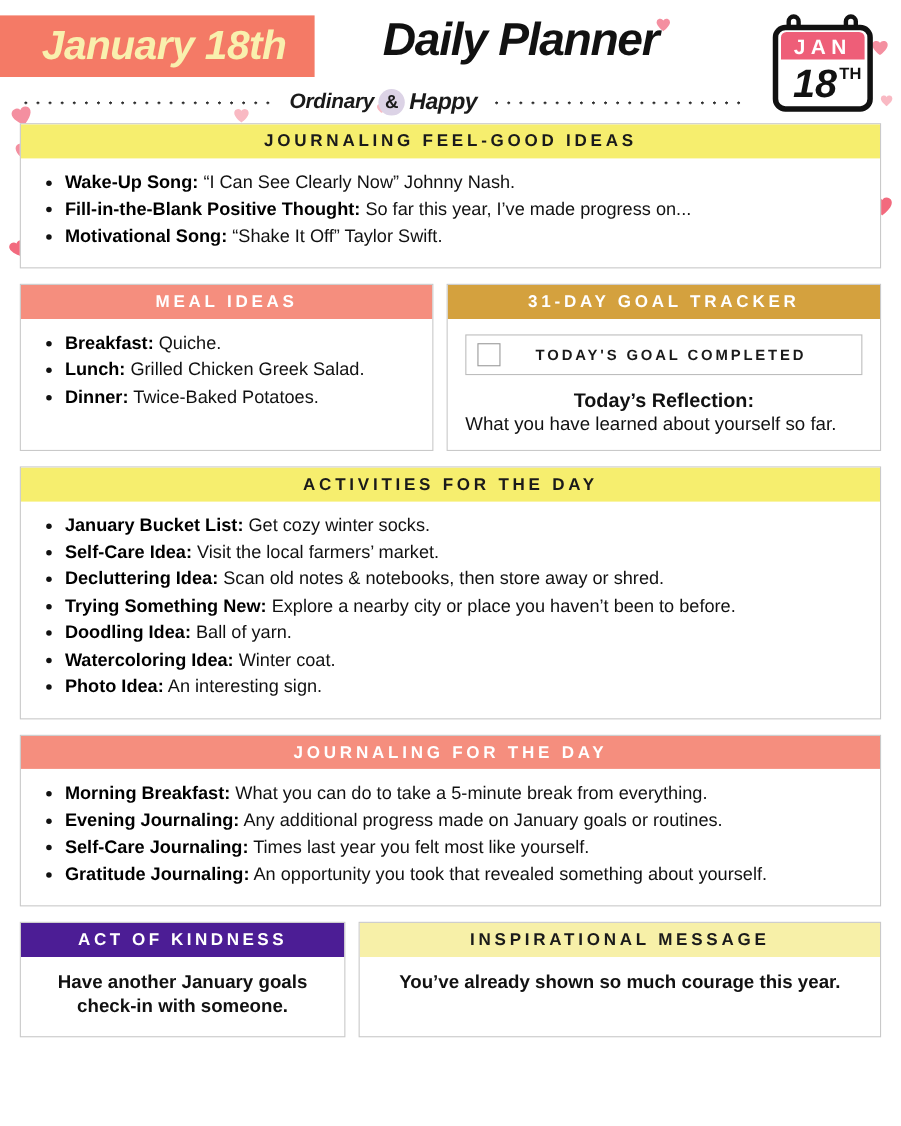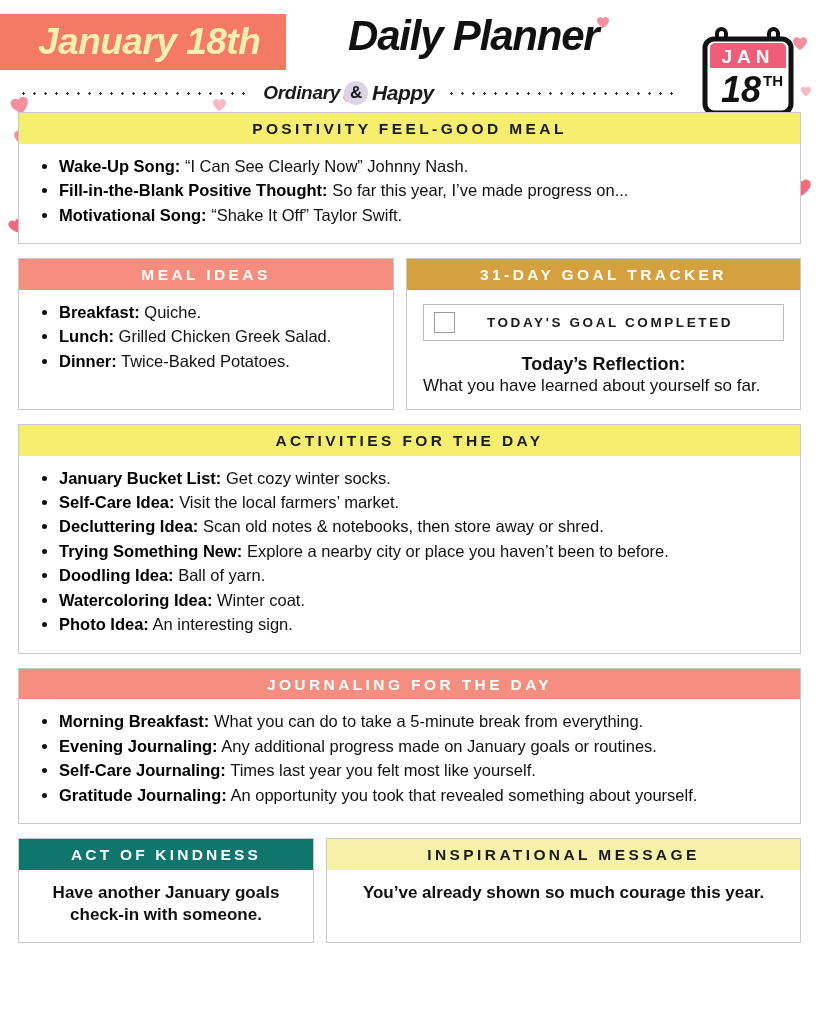--- a/index.html
+++ b/index.html
@@ -120,21 +120,21 @@
     font-weight: bold;
     color: #1a1a1a;
     font-family: Liberation Sans, sans-serif;
     letter-spacing: -0.5px;
   }
 
   
   .cal-icon {
     position: absolute;
     right: 18px;
-    top: 26px;
+    top: 12px;
     width: 104px;
     height: 92px;
   }
 
   
   .card {
     border: 1.5px solid #c9c9c9;
     background: #ffffff;
     overflow: hidden;
   }
@@ -142,21 +142,21 @@
     text-align: center;
     font-size: 15.5px;
     font-weight: bold;
     letter-spacing: 3.4px;
     padding: 7px 4px 6px;
     line-height: 1.15;
   }
   .hdr-yellow  { background: #F6EE6E; color: #1a1a1a; }
   .hdr-coral   { background: #F58E7E; color: #ffffff; }
   .hdr-gold    { background: #D4A13E; color: #ffffff; }
-  .hdr-mauve   { background: #0f766e; color: #ffffff; }
+  .hdr-mauve   { background: #4c1d95; color: #ffffff; }
   .hdr-lyellow { background: #F7F0A8; color: #1a1a1a; }
 
   .card-body { padding: 12px 14px 14px 14px; }
 
   ul.bullets {
     list-style: none;
     margin: 0; padding: 0;
   }
   ul.bullets li {
     position: relative;
@@ -340,21 +340,21 @@
         <text x="51" y="37" font-family="'Liberation Sans',sans-serif" font-size="19" font-weight="bold" fill="#ffffff" text-anchor="middle" letter-spacing="5">JAN</text>
         <text x="44" y="76" font-family="'Liberation Sans',sans-serif" font-size="36" font-weight="bold" fill="#111111" text-anchor="middle" font-style="italic">18</text>
         <text x="76" y="60" font-family="'Liberation Sans',sans-serif" font-size="15" font-weight="bold" fill="#111111" text-anchor="middle">TH</text>
       </svg>
     </div>
   </div>
 
   <div class="content">
 
     <div class="card">
-      <div class="card-header hdr-yellow">POSITIVITY FEEL-GOOD MEAL</div>
+      <div class="card-header hdr-yellow">JOURNALING FEEL-GOOD IDEAS</div>
       <div class="card-body">
         <ul class="bullets">
           <li><b>Wake-Up Song:</b><span> “I Can See Clearly Now” Johnny Nash.</span></li>
           <li><b>Fill-in-the-Blank Positive Thought:</b><span> So far this year, I’ve made progress on...</span></li>
           <li><b>Motivational Song:</b><span> “Shake It Off” Taylor Swift.</span></li>
         </ul>
       </div>
     </div>
 
     <div class="row2">

